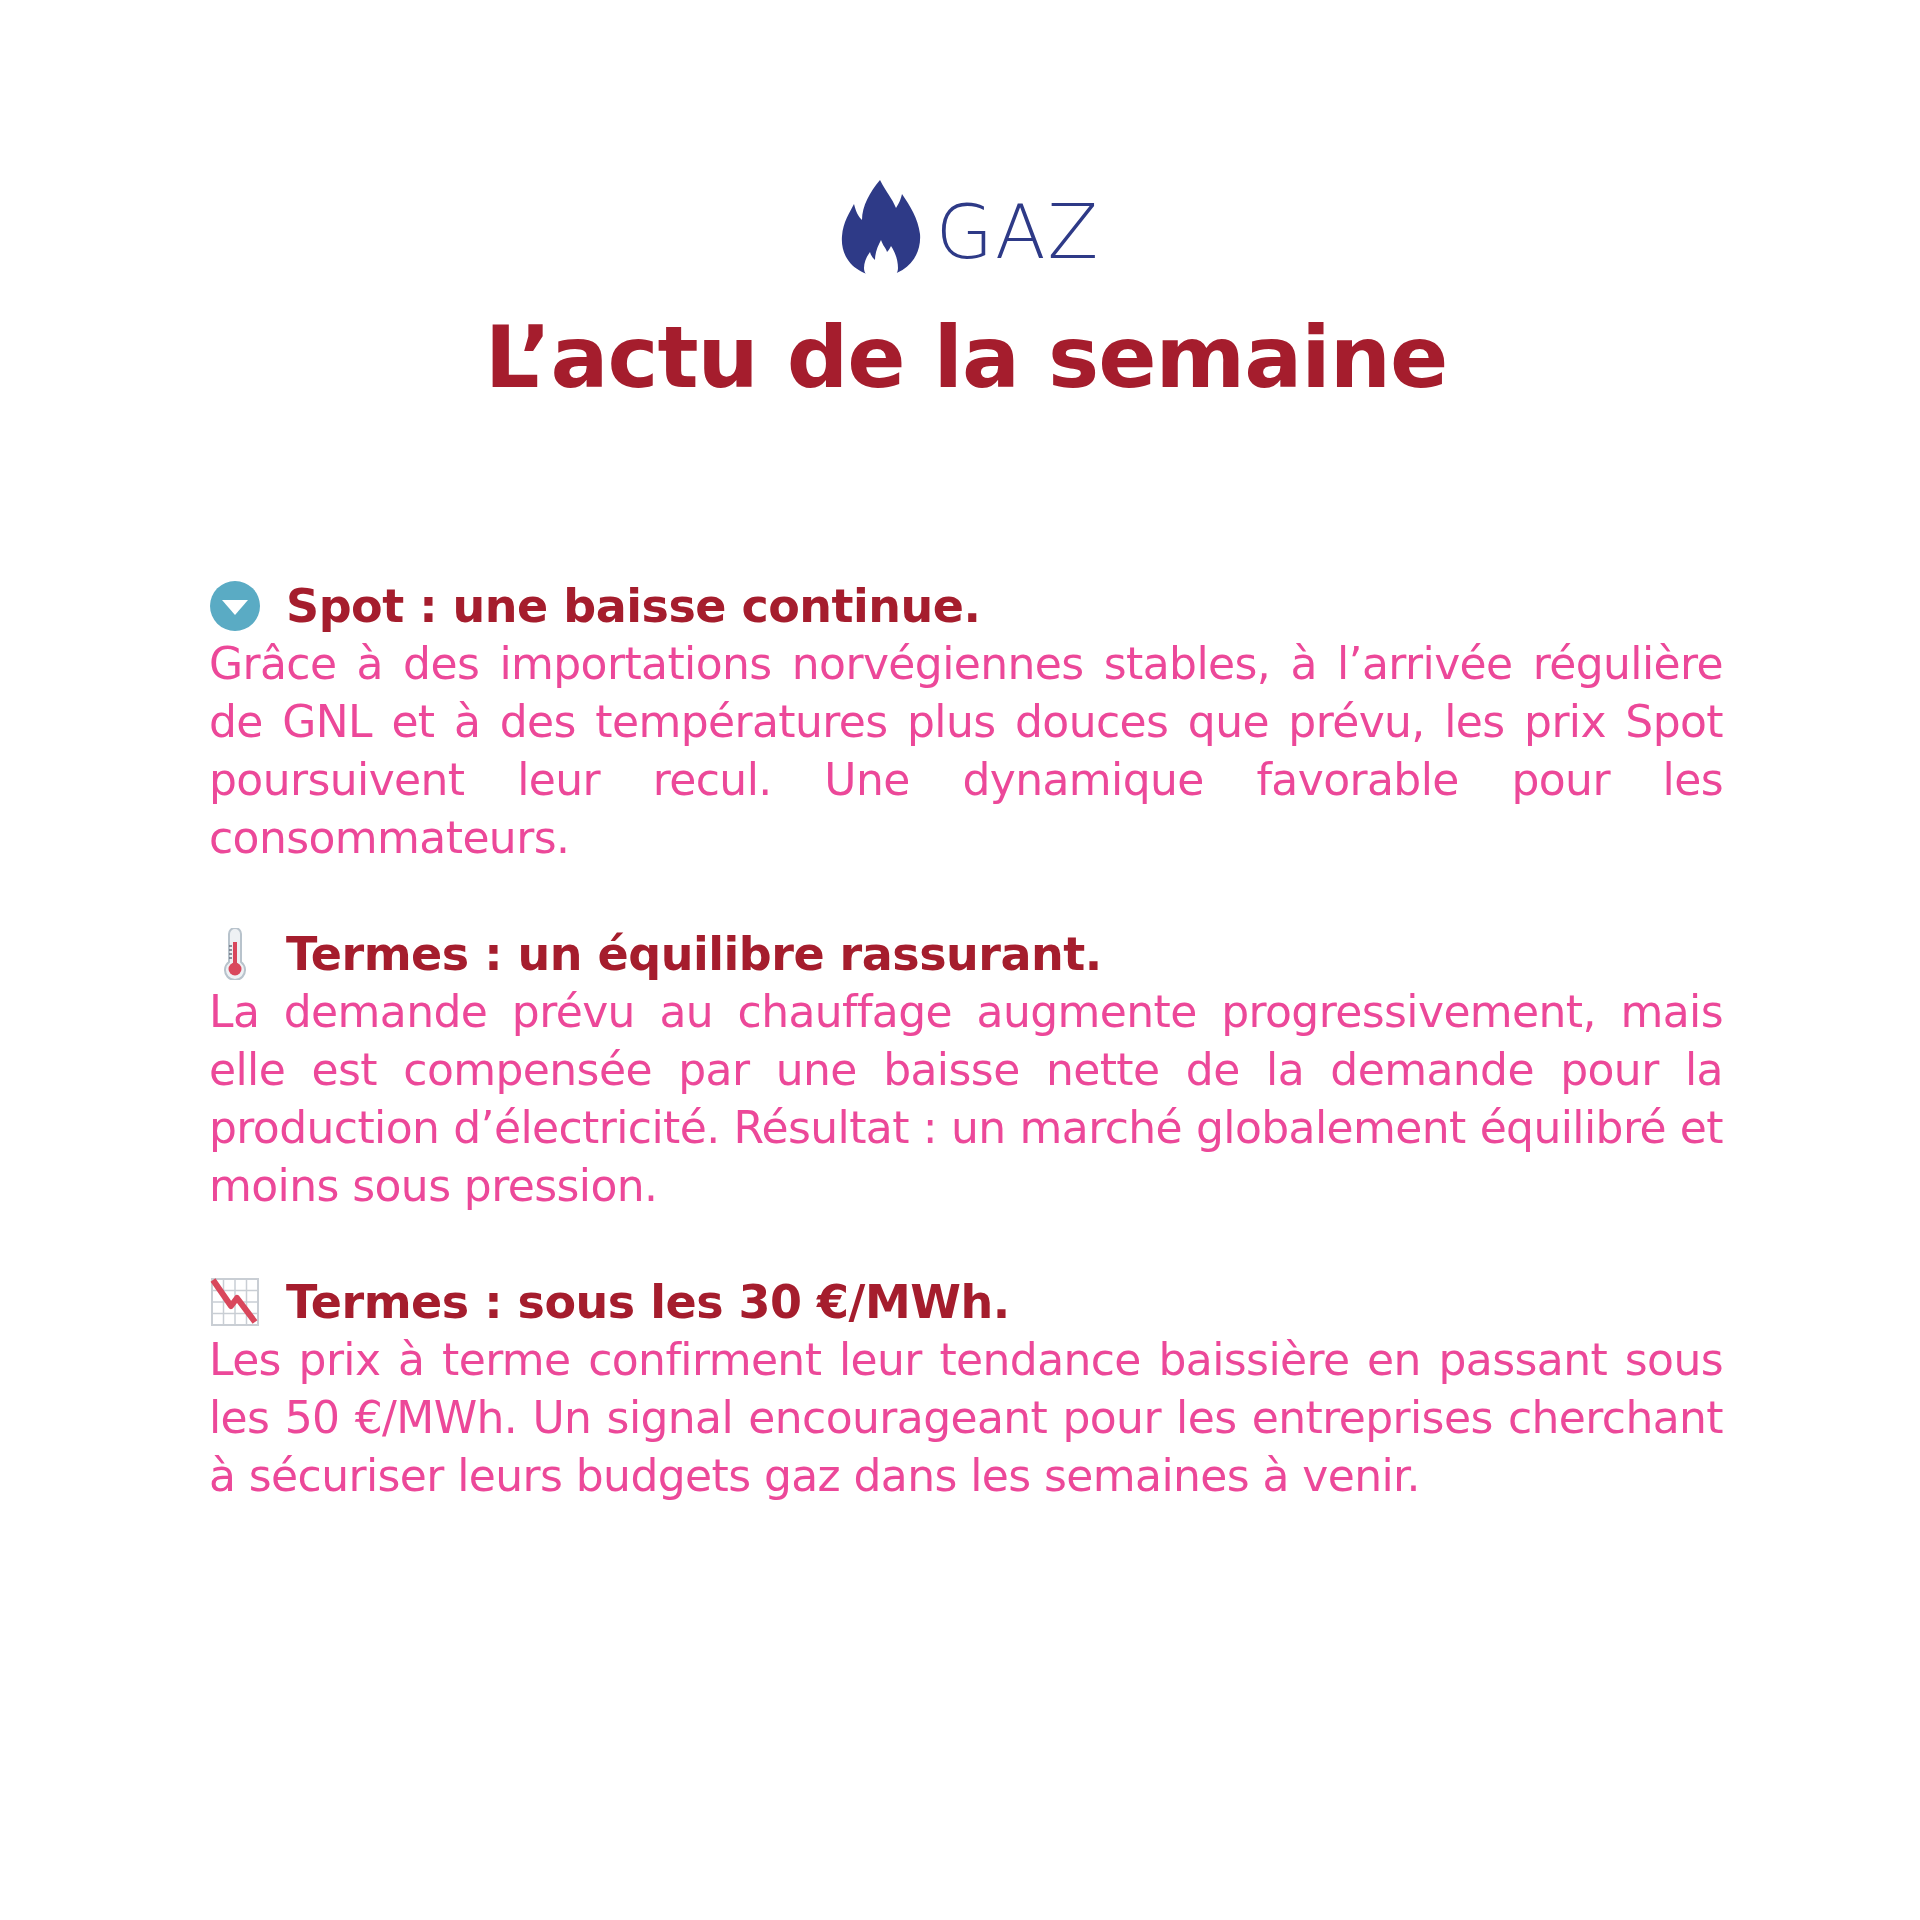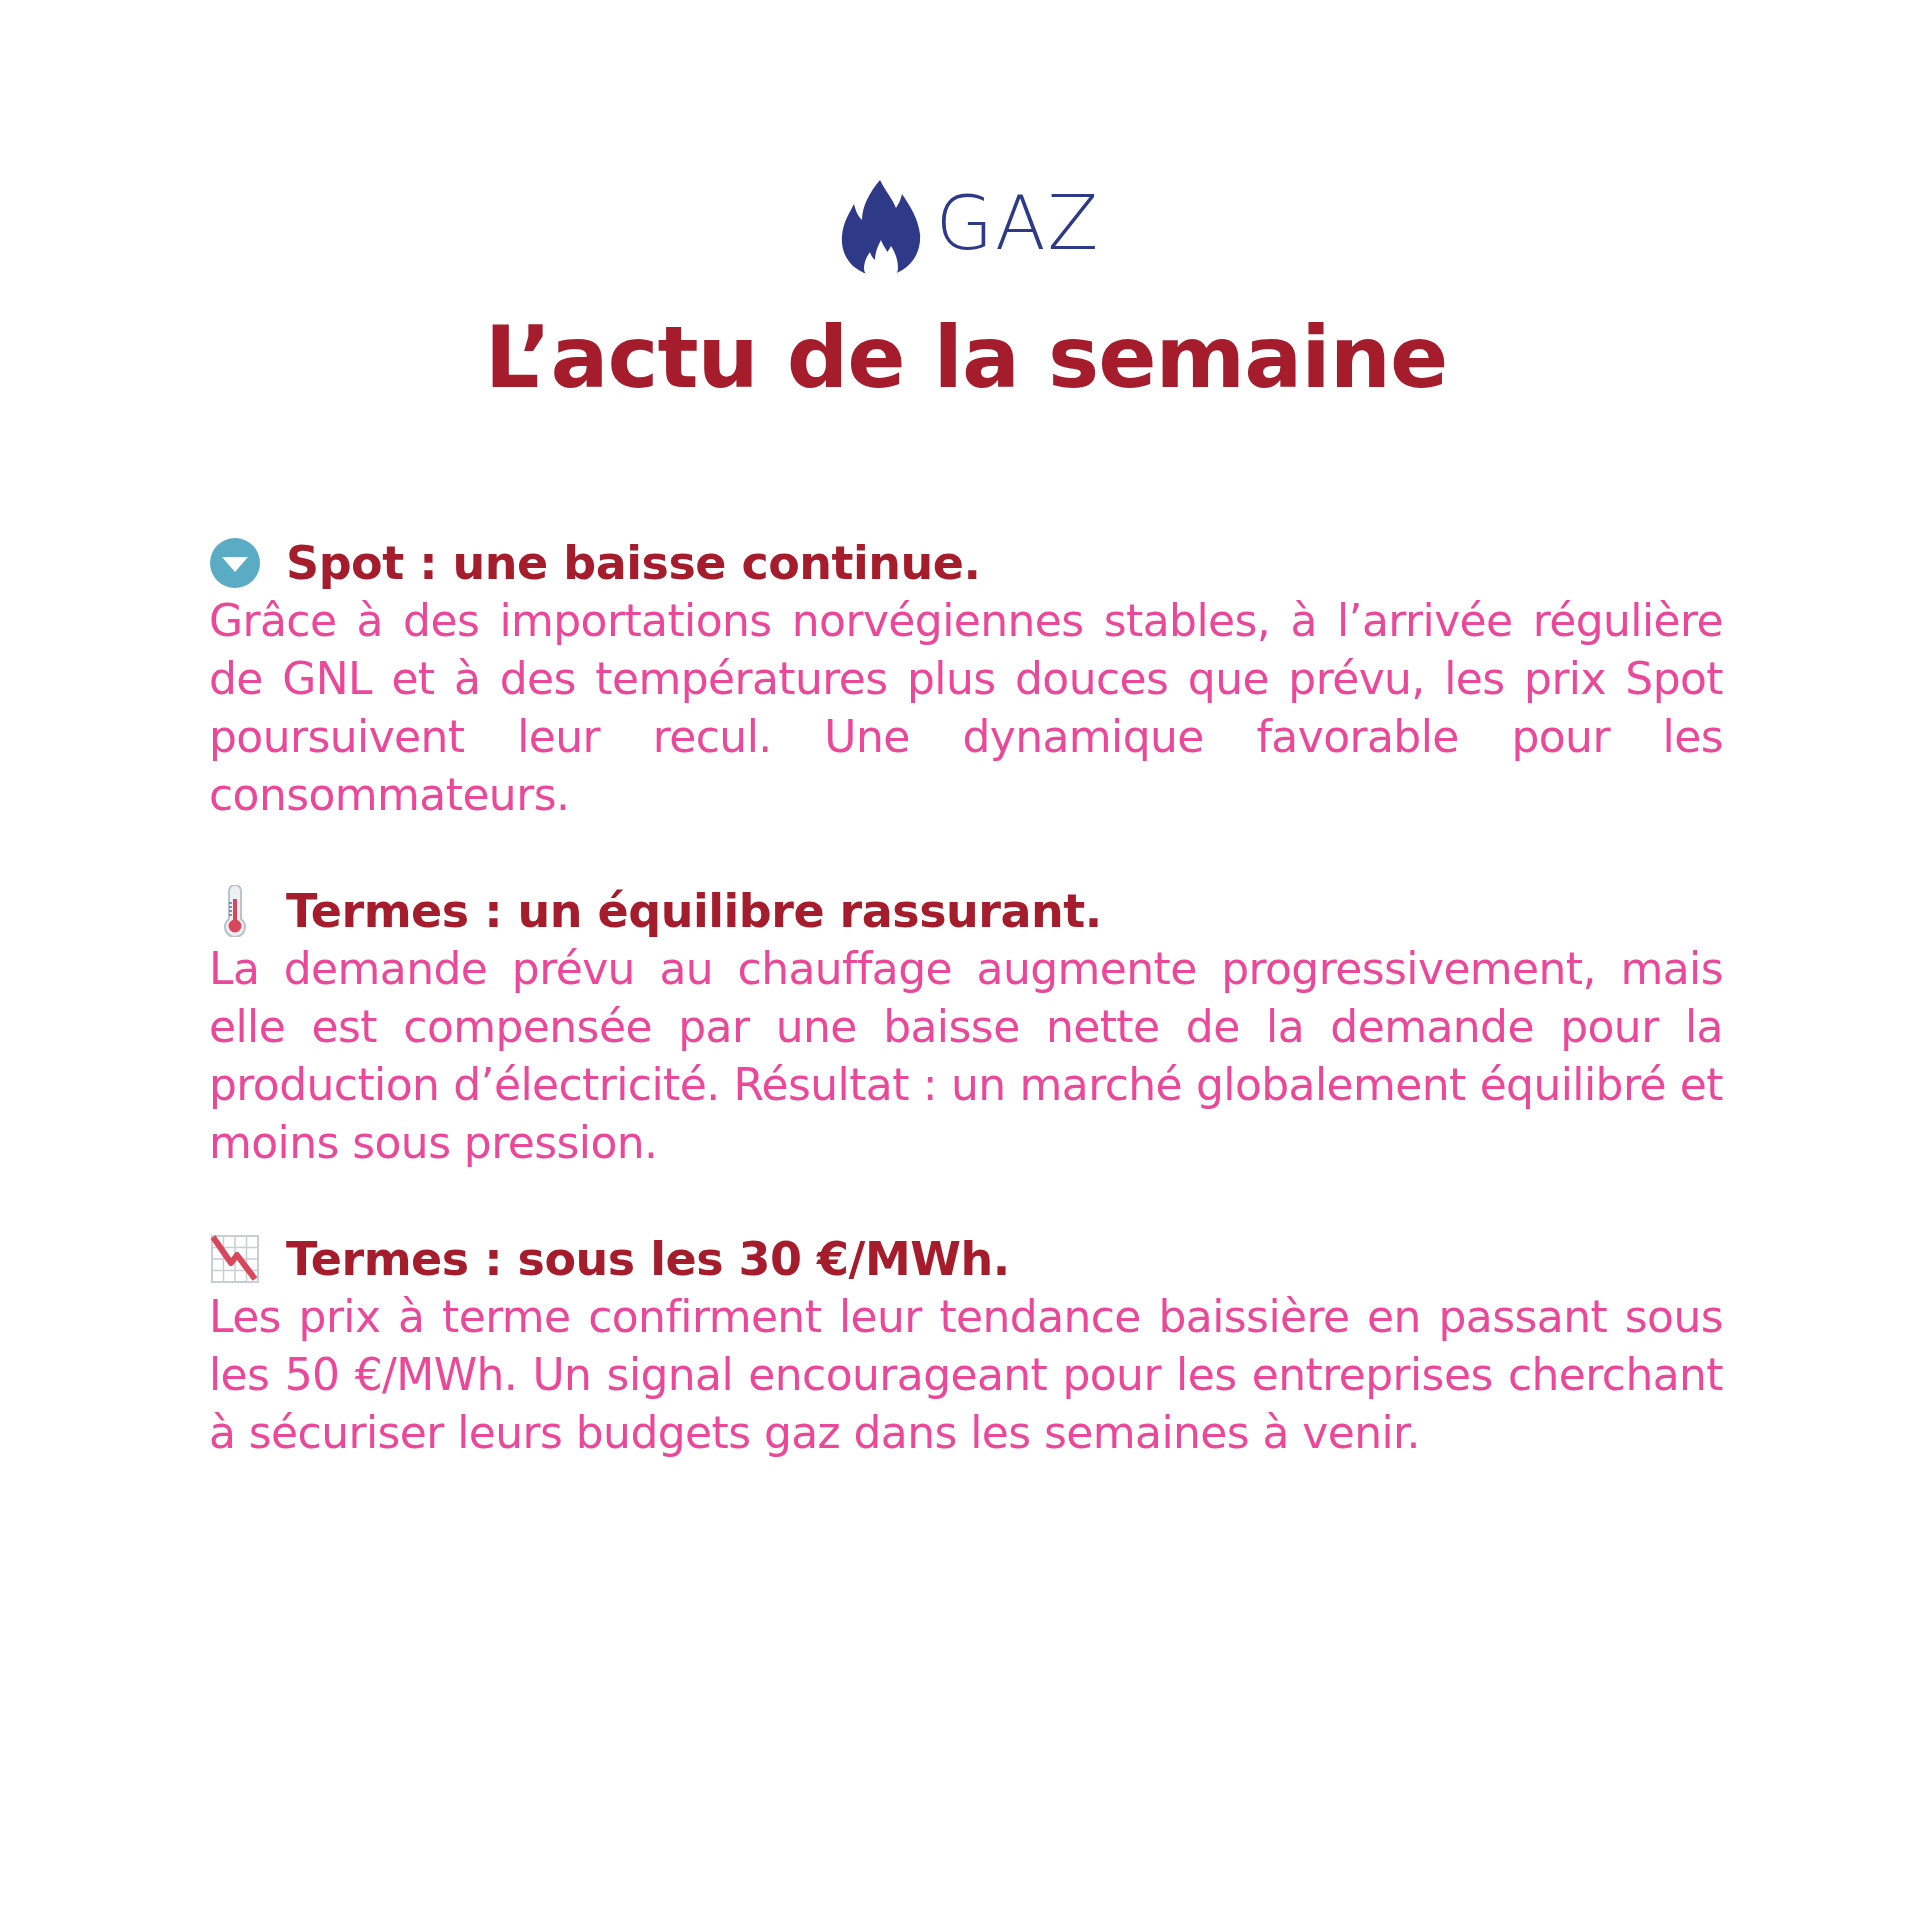--- a/index.html
+++ b/index.html
@@ -18,20 +18,21 @@
       position: absolute;
       top: 178px;
       left: 0;
       width: 1920px;
       display: flex;
       justify-content: center;
       align-items: center;
     }
     .header-inner {
       display: flex;
+      align-items: center;
       gap: 14px;
       margin-left: 20px;
     }
     .flame-icon {
       width: 82px;
       height: 100px;
       display: block;
     }
     .category-label {
       font-family: "DejaVu Sans", sans-serif;
@@ -57,20 +58,21 @@
       margin-left: 6px;
     }
     .content {
       position: absolute;
       left: 209px;
       top: 534px;
       width: 1514px;
     }
     .section {
       margin-bottom: 58px;
+      margin-top: 43px;
     }
     .section-heading {
       display: flex;
       align-items: center;
       height: 58px;
     }
     .section-icon {
       width: 52px;
       height: 52px;
       margin-right: 25px;

